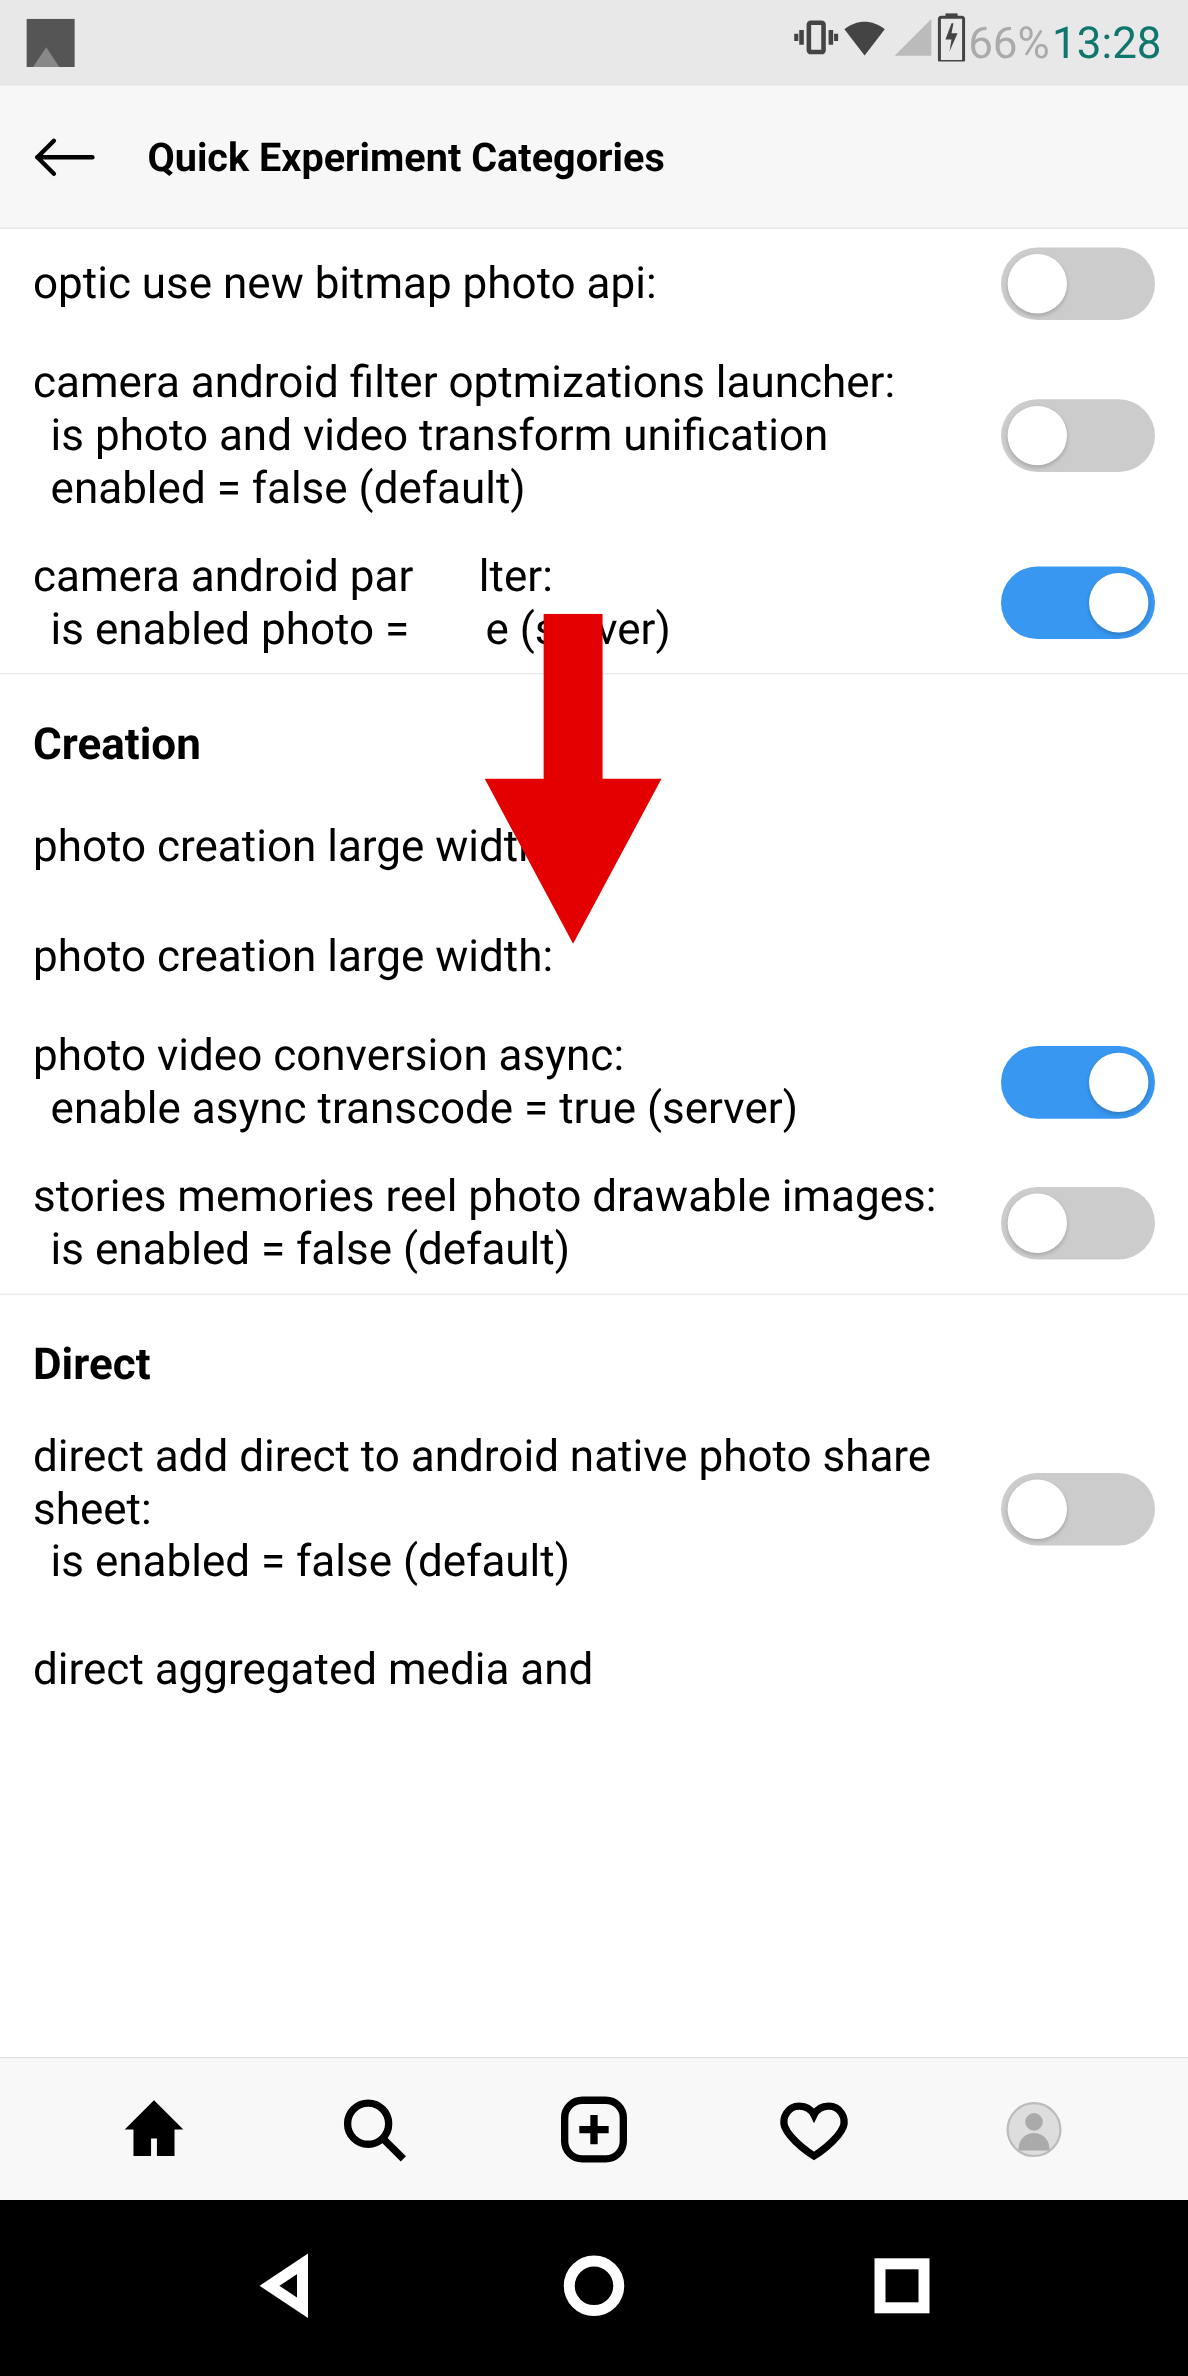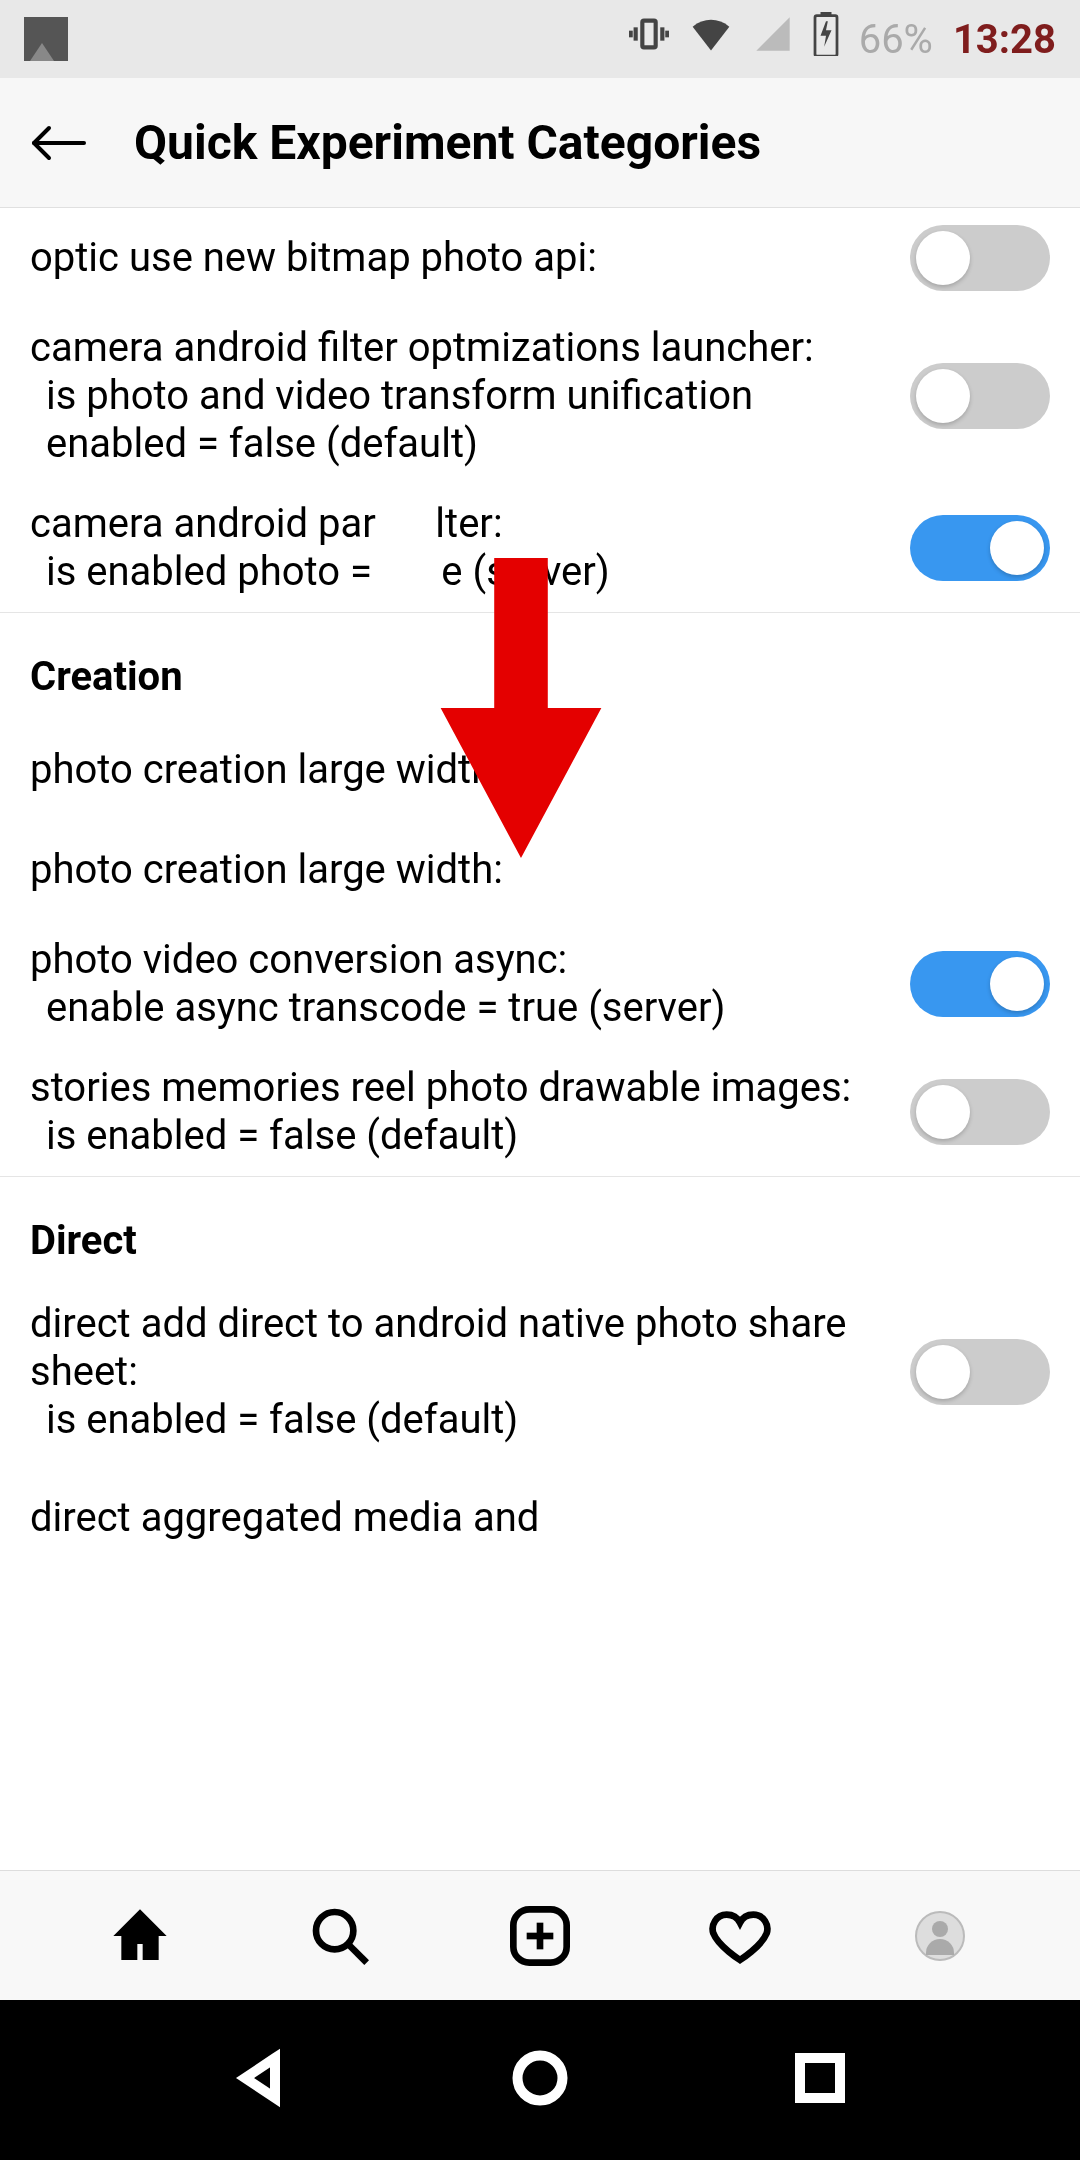--- a/index.html
+++ b/index.html
@@ -16,22 +16,22 @@
     .status-bar {
       height: 78px;
       background: #e8e8e8;
       display: flex;
       align-items: center;
       justify-content: space-between;
       padding: 0 24px;
       color: #333;
     }
     .status-left { display: flex; align-items: center; gap: 12px; }
-    .status-right { display: flex; align-items: center; gap: 20px; font-size: 40px; color: #666; text-align: center; }
-    .status-time { color: #7f1d1d; font-weight: 700; }
+    .status-right { display: flex; align-items: center; gap: 2px; font-size: 40px; color: #666; text-align: center; }
+    .status-time { color: #0f766e; font-weight: 400; }
     .img-icon { width: 44px; height: 44px; background: #555; clip-path: polygon(0 0, 100% 0, 100% 100%, 0 100%); position: relative; }
     .img-icon::after { content: ''; position: absolute; bottom: 0; left: 6px; width: 0; height: 0; border-left: 12px solid transparent; border-right: 12px solid transparent; border-bottom: 18px solid #888; }
     
     
     .app-header {
       height: 130px;
       background: #f7f7f7;
       display: flex;
       align-items: center;
       padding: 0 24px;
@@ -39,21 +39,21 @@
     }
     .back-arrow {
       width: 70px;
       height: 70px;
       display: flex;
       align-items: center;
       justify-content: center;
     }
     .back-arrow svg { width: 60px; height: 40px; }
     .header-title {
-      font-size: 48px;
+      font-size: 36px;
       font-weight: 700;
       margin-left: 40px;
       color: #000;
     }
     
     
     .content {
       height: calc(2160px - 78px - 130px - 130px - 160px);
       overflow-y: hidden;
       background: #fff;

